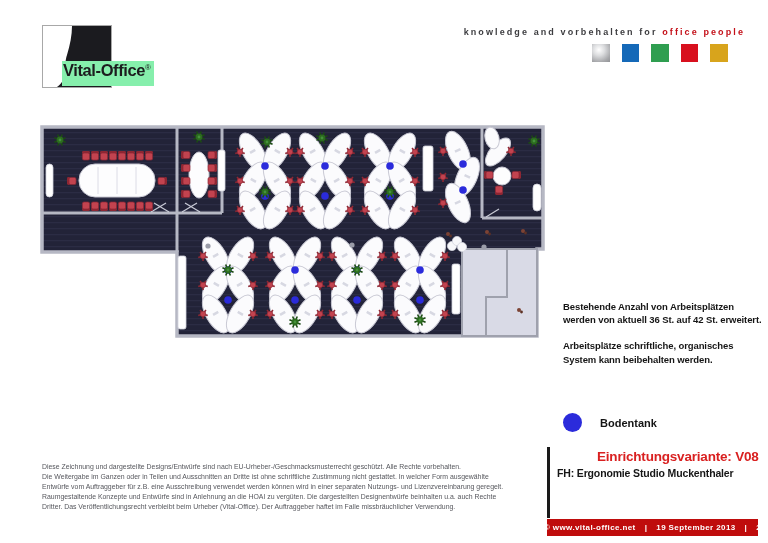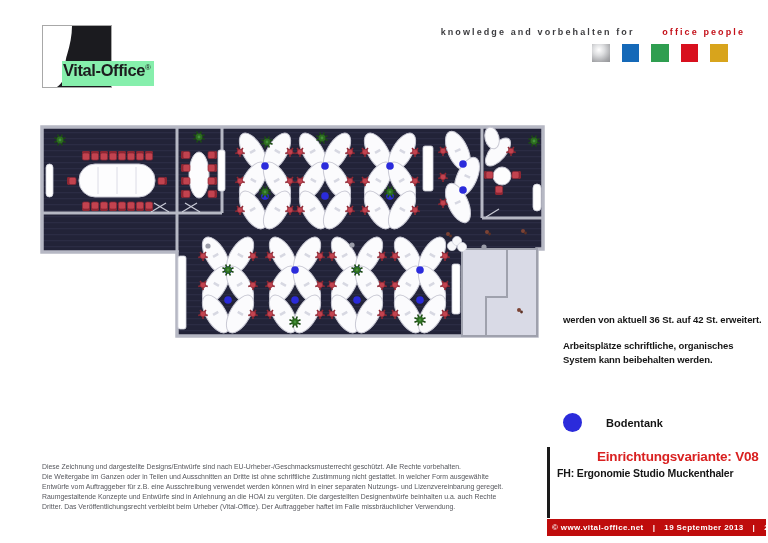--- a/index.html
+++ b/index.html
@@ -9,45 +9,45 @@
   
   .logo-box{position:absolute;left:42px;top:25px;width:68px;height:61px;background:#fff;
             border:1px solid #a8a8a8;}
   .logo-box svg{position:absolute;left:0;top:0;}
   .logo-text{position:absolute;left:62px;top:61px;height:24px;background:#86efac;
              font-size:16.5px;font-weight:700;color:#1c1c1e;letter-spacing:-0.4px;
              line-height:1;padding:1px 3px 0 1px;white-space:nowrap;}
   .logo-text sup{font-size:8px;font-weight:400;}
   .slogan{position:absolute;top:27px;right:23px;font-size:9px;font-weight:600;
           letter-spacing:2.1px;color:#3d3d40;white-space:nowrap;}
-  .slogan .red{color:#c41019;margin-left:23px;}
+  .slogan .red{color:#c41019;}
   .squares{position:absolute;left:592px;top:44px;display:flex;gap:12px;}
   .bsq{width:17.5px;height:17.5px;display:block;}
   .silver{background:radial-gradient(circle at 38% 32%,#ffffff 0%,#dcdddf 35%,#a7a8ab 75%,#919295 100%);}
 
   
   #plan{position:absolute;left:0;top:0;width:768px;height:543px;}
 
   
   .info{position:absolute;left:563px;top:300px;width:206px;font-size:9.5px;line-height:13.2px;
         font-weight:700;color:#161616;letter-spacing:-0.1px;}
   .info p{margin:0;}
   .info p + p{margin-top:13px;}
-  .legend{position:absolute;left:563px;top:413px;display:flex;align-items:center;gap:6px;}
+  .legend{position:absolute;left:563px;top:413px;display:flex;align-items:center;}
   .legend-dot{width:19px;height:19px;border-radius:50%;}
   .legend-label{margin-left:18px;font-size:11px;font-weight:700;color:#141414;}
   .variant-divider{position:absolute;left:547px;top:447px;width:2.5px;height:71px;background:#1a1a1a;}
   .variant{position:absolute;left:557px;top:449px;width:205px;}
   .variant-title{font-size:13.5px;font-weight:700;margin:0 0 3px 0;letter-spacing:-0.2px;}
   .variant-line{font-size:10.5px;font-weight:700;color:#161616;line-height:13.2px;letter-spacing:-0.15px;}
 
   
   .footer-bar{position:absolute;left:547px;top:519px;width:211px;height:17px;background:#bf0c0c;
               color:#ffffff;display:flex;align-items:center;justify-content:center;gap:9px;
-              font-size:8px;font-weight:600;letter-spacing:0.4px;white-space:nowrap;padding-left:8px;}
+              font-size:8px;font-weight:600;letter-spacing:0.4px;white-space:nowrap;}
   .disclaimer{position:absolute;left:42px;top:462px;width:505px;font-size:6.9px;line-height:10px;
               color:#55565c;}
 </style>
 </head>
 <body>
 
 <div class="page">
 
   <div class="logo-box">
     <svg width="68" height="61" viewBox="0 0 68 61">
@@ -861,21 +861,21 @@
       <g transform="translate(519 310)">
         <circle r="2" fill="#7c4334"></circle>
         <circle cx="2.5" cy="2" r="1.4" fill="#5d3124"></circle>
       </g>
       <circle cx="452" cy="246" r="4.6" fill="#f7f7fa" stroke="#d3d4de" stroke-width="0.8"></circle>
       <circle cx="457" cy="241" r="4.6" fill="#f7f7fa" stroke="#d3d4de" stroke-width="0.8"></circle>
       <circle cx="462" cy="247" r="4.6" fill="#f7f7fa" stroke="#d3d4de" stroke-width="0.8"></circle>
     </svg>
 
   <div class="info">
-    <p><br><span>werden von aktuell 36 St. auf 42 St. erweitert.</span></p>
+    <p><span>Bestehende Anzahl von Arbeitsplätzen</span><br><span>werden von aktuell 36 St. auf 42 St. erweitert.</span></p>
     <p><span>Arbeitsplätze schriftliche, organisches</span><br><span>System kann beibehalten werden.</span></p>
   </div>
 
   <div class="legend">
     <span class="legend-dot" id="legend-dot" style="background: rgb(43, 43, 219);"></span>
     <span class="legend-label">Bodentank</span>
   </div>
 
   <div class="variant-divider"></div>
   <div class="variant">

